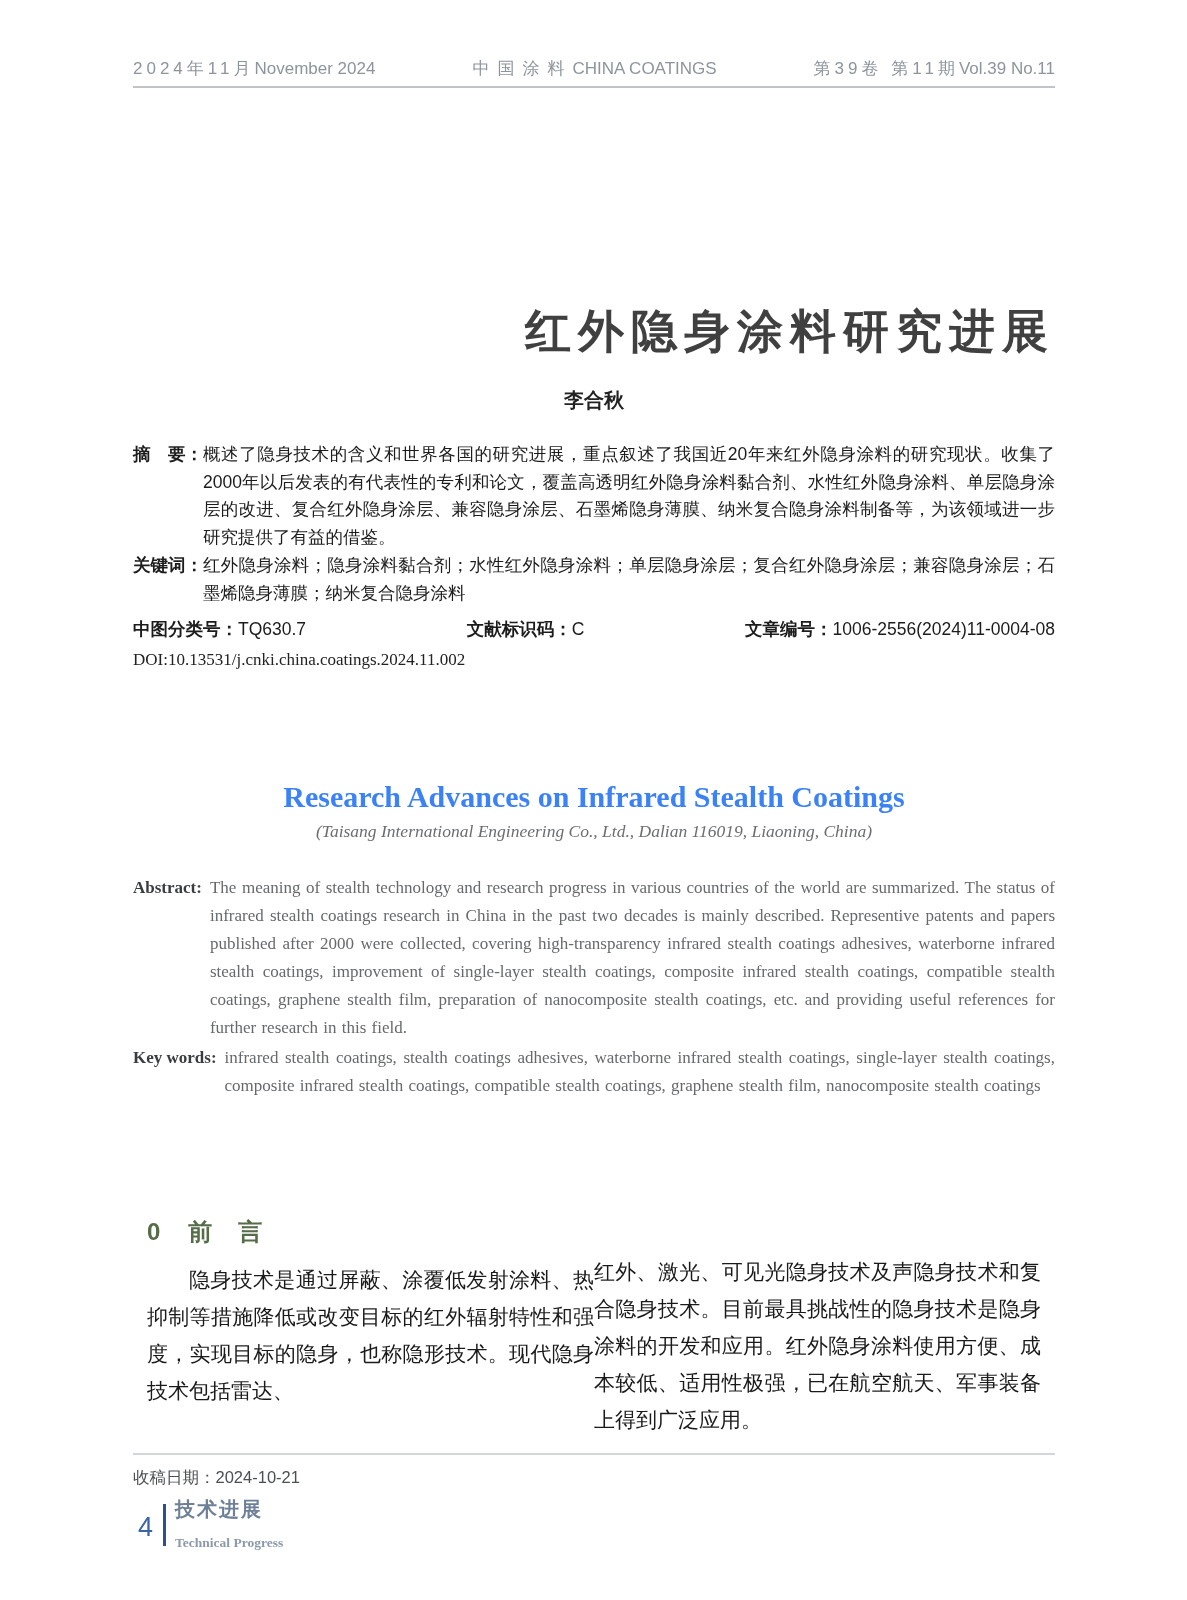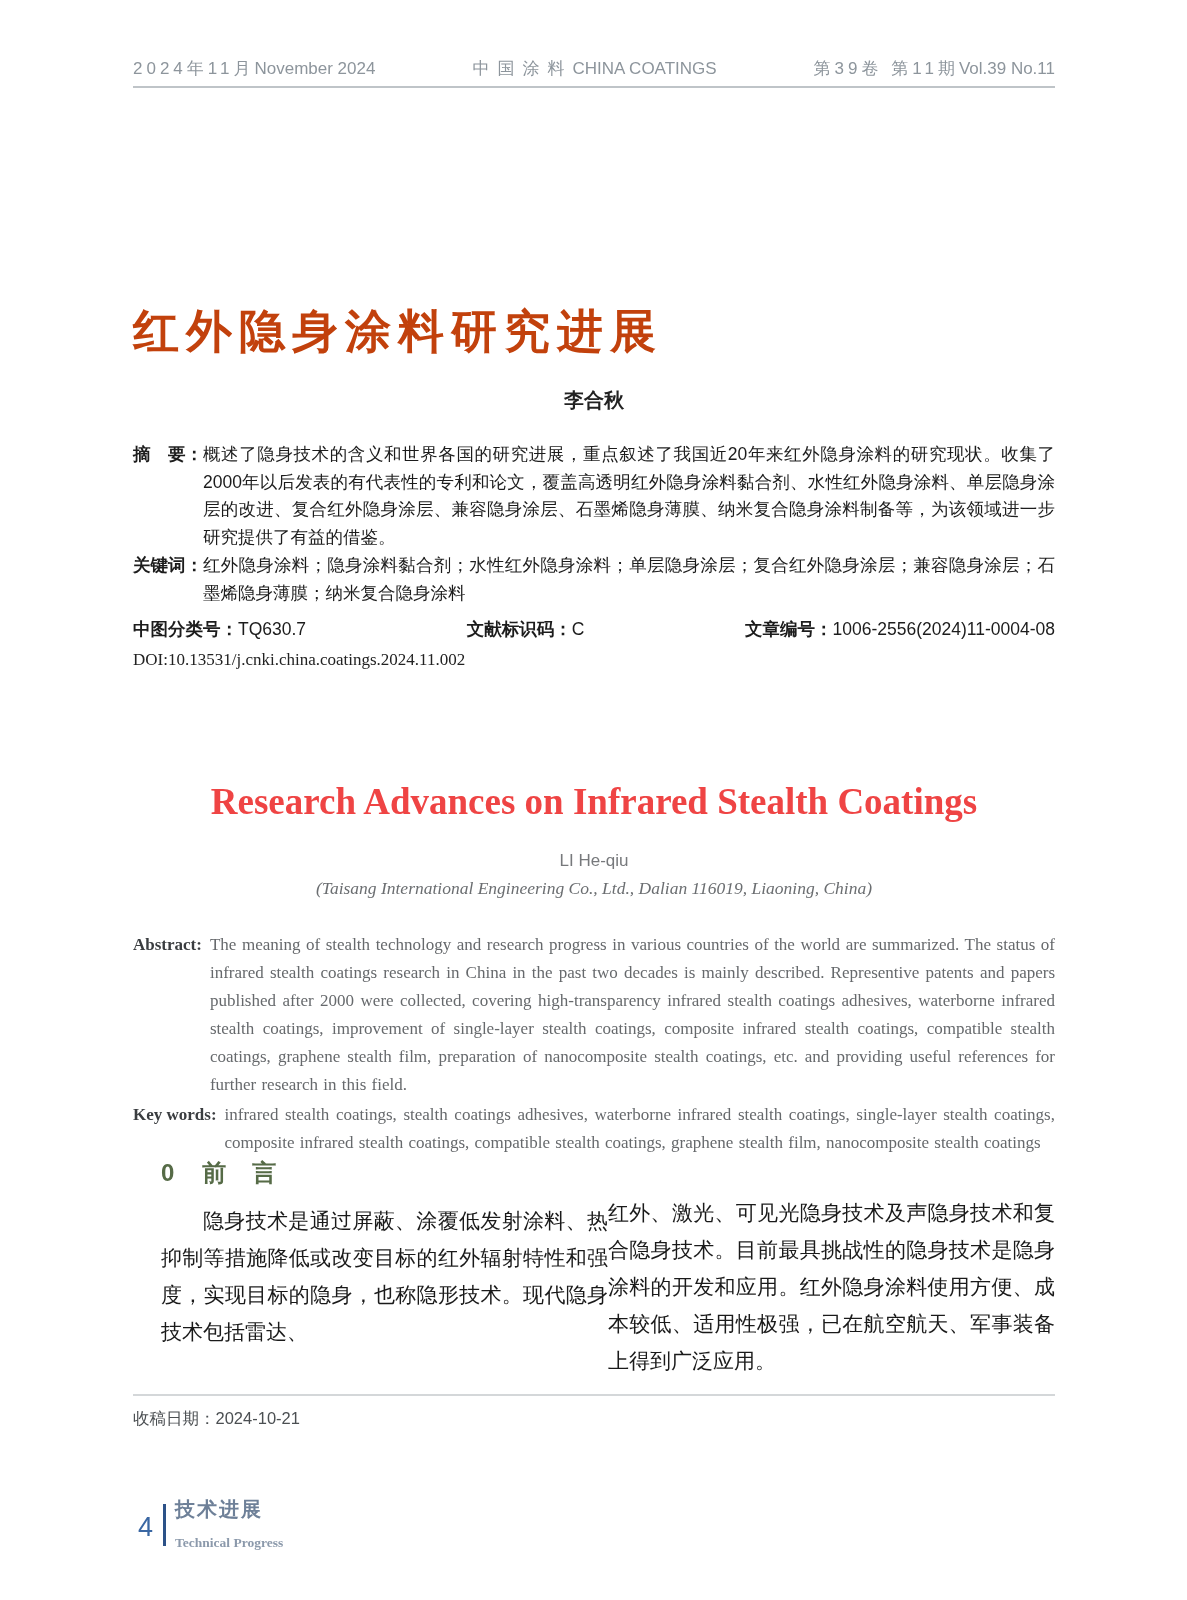--- a/index.html
+++ b/index.html
@@ -23,24 +23,24 @@
   .jheader .hcol{display:flex;flex-direction:row;}
   .jheader .hcenter{text-align:right;}
   .jheader .hright{text-align:right;}
   .jheader .zh{letter-spacing:4px;}
   .jheader .hcenter .zh{letter-spacing:8px;}
   .hrule{border:none;border-top:2px solid #bfc4c8;margin:5px 0 0 0;}
 
   
   .title-zh{
     margin-top:213px;
-    text-align:left;
+    text-align:right;
     font-size:46px;font-weight:bold;
     letter-spacing:7px;
-    color:#c2410c;
+    color:#404040;
     font-family:"Liberation Sans",sans-serif;
   }
   .author-zh{margin-top:24px;text-align:center;font-size:20px;font-weight:bold;color:#222;}
   .affil-zh{margin-top:8px;text-align:center;font-size:19px;font-weight:bold;color:#222;}
 
   
   .hang{
     display:flex;align-items:flex-start;
     font-size:17.5px;line-height:27.5px;color:#1c1c1c;
   }
@@ -60,22 +60,22 @@
     margin-top:7px;
     font-family:"Liberation Serif",serif;
     font-size:17px;color:#222;
   }
 
   
   .title-en{
     margin-top:110px;
     text-align:center;
     font-family:"Liberation Serif",serif;
-    font-size:37px;font-weight:bold;
-    color:#ef4444;
+    font-size:30px;font-weight:bold;
+    color:#3b82f6;
   }
   .author-en{margin-top:28px;text-align:center;font-size:17px;color:#77797c;}
   .affil-en{
     margin-top:7px;text-align:center;
     font-family:"Liberation Serif",serif;font-style:italic;
     font-size:17.5px;color:#6b6e71;
   }
 
   
   .hang-en{
@@ -83,21 +83,22 @@
     font-family:"Liberation Serif",serif;
     font-size:17px;line-height:28px;color:#66696c;
   }
   .hang-en .lbl{font-weight:bold;color:#3a3d40;white-space:nowrap;flex:0 0 auto;padding-right:8px;}
   .hang-en .txt{text-align:justify;word-spacing:1px;}
   .abs-en{margin-top:32px;}
   .kw-en{margin-top:2px;}
 
   
   .bodycols{
-    display:flex;justify-content:flex-end;
+    display:flex;justify-content:center;
+    margin-top:116px;
   }
   .col{width:447px;}
   .sec-head{
     font-size:24px;font-weight:bold;color:#566b47;
     letter-spacing:2px;
     margin-bottom:14px;
   }
   .sec-head .num{margin-right:26px;}
   .sec-head .word{letter-spacing:26px;}
   .bodytext{
@@ -167,21 +168,20 @@
         <span class="lbl">文献标识码：</span><span>C</span>
       </span>
       <span class="item">
         <span class="lbl">文章编号：</span><span>1006-2556(2024)11-0004-08</span>
       </span>
     </div>
 
     <div class="doi">DOI:10.13531/j.cnki.china.coatings.2024.11.002</div>
 
     <div class="title-en">Research Advances on Infrared Stealth Coatings</div>
-    <div class="author-en">LI He-qiu</div>
     <div class="affil-en">(Taisang International Engineering Co., Ltd., Dalian 116019, Liaoning, China)</div>
 
     <div class="hang-en abs-en">
       <span class="lbl">Abstract:</span>
       <div class="txt">The meaning of stealth technology and research progress in various countries of the world are summarized. The status of infrared stealth coatings research in China in the past two decades is mainly described. Representive patents and papers published after 2000 were collected, covering high-transparency infrared stealth coatings adhesives, waterborne infrared stealth coatings, improvement of single-layer stealth coatings, composite infrared stealth coatings, compatible stealth coatings, graphene stealth film, preparation of nanocomposite stealth coatings, etc. and providing useful references for further research in this field.</div>
     </div>
 
     <div class="hang-en kw-en">
       <span class="lbl">Key words:</span>
       <div class="txt">infrared stealth coatings, stealth coatings adhesives, waterborne infrared stealth coatings, single-layer stealth coatings, composite infrared stealth coatings, compatible stealth coatings, graphene stealth film, nanocomposite stealth coatings</div>

